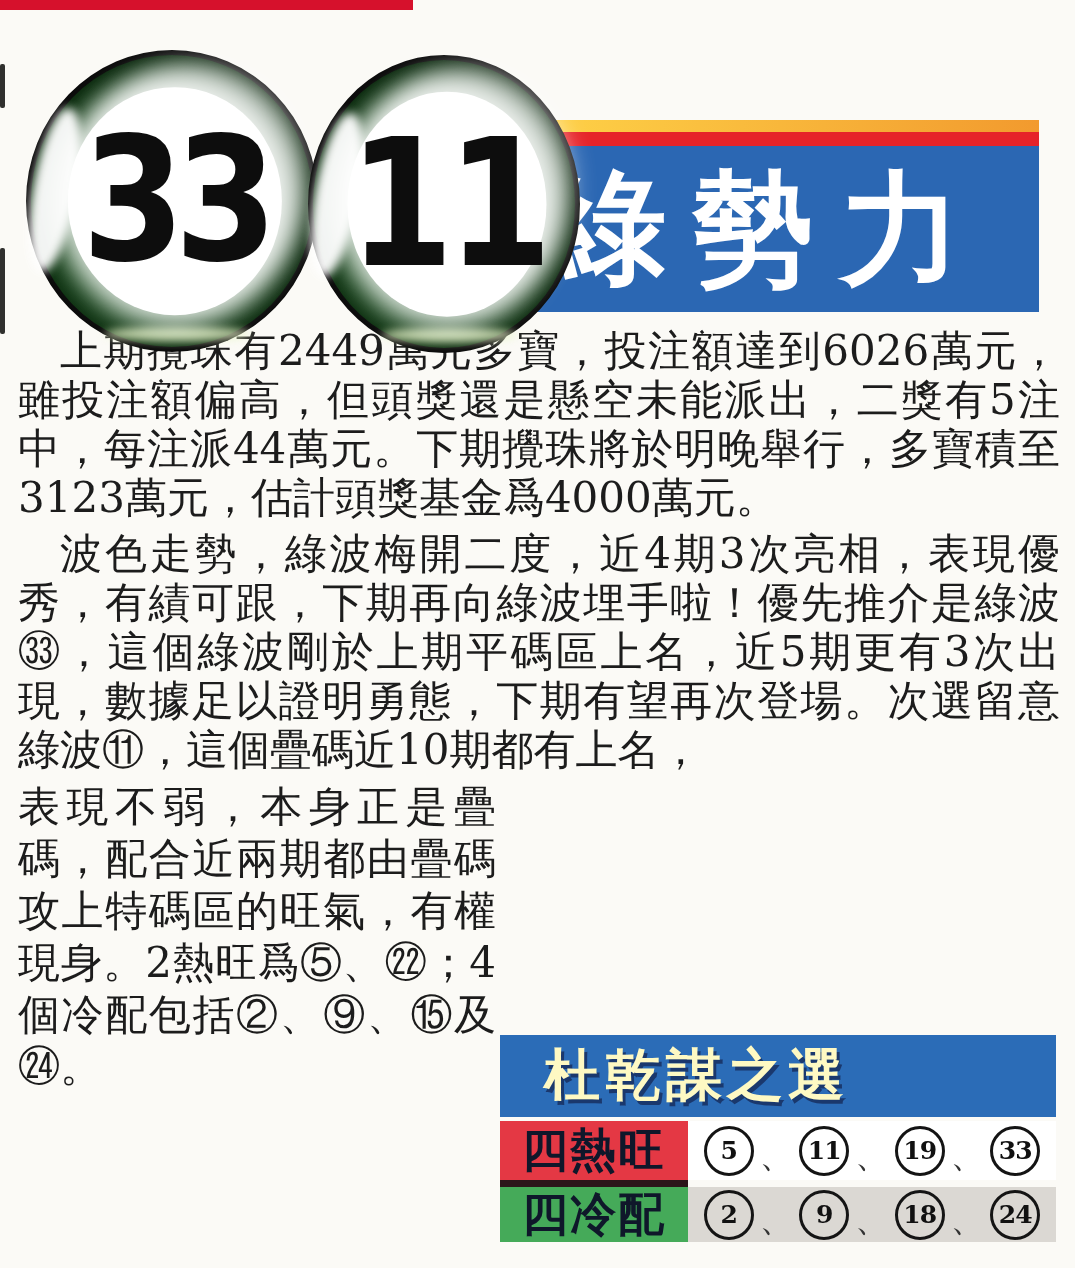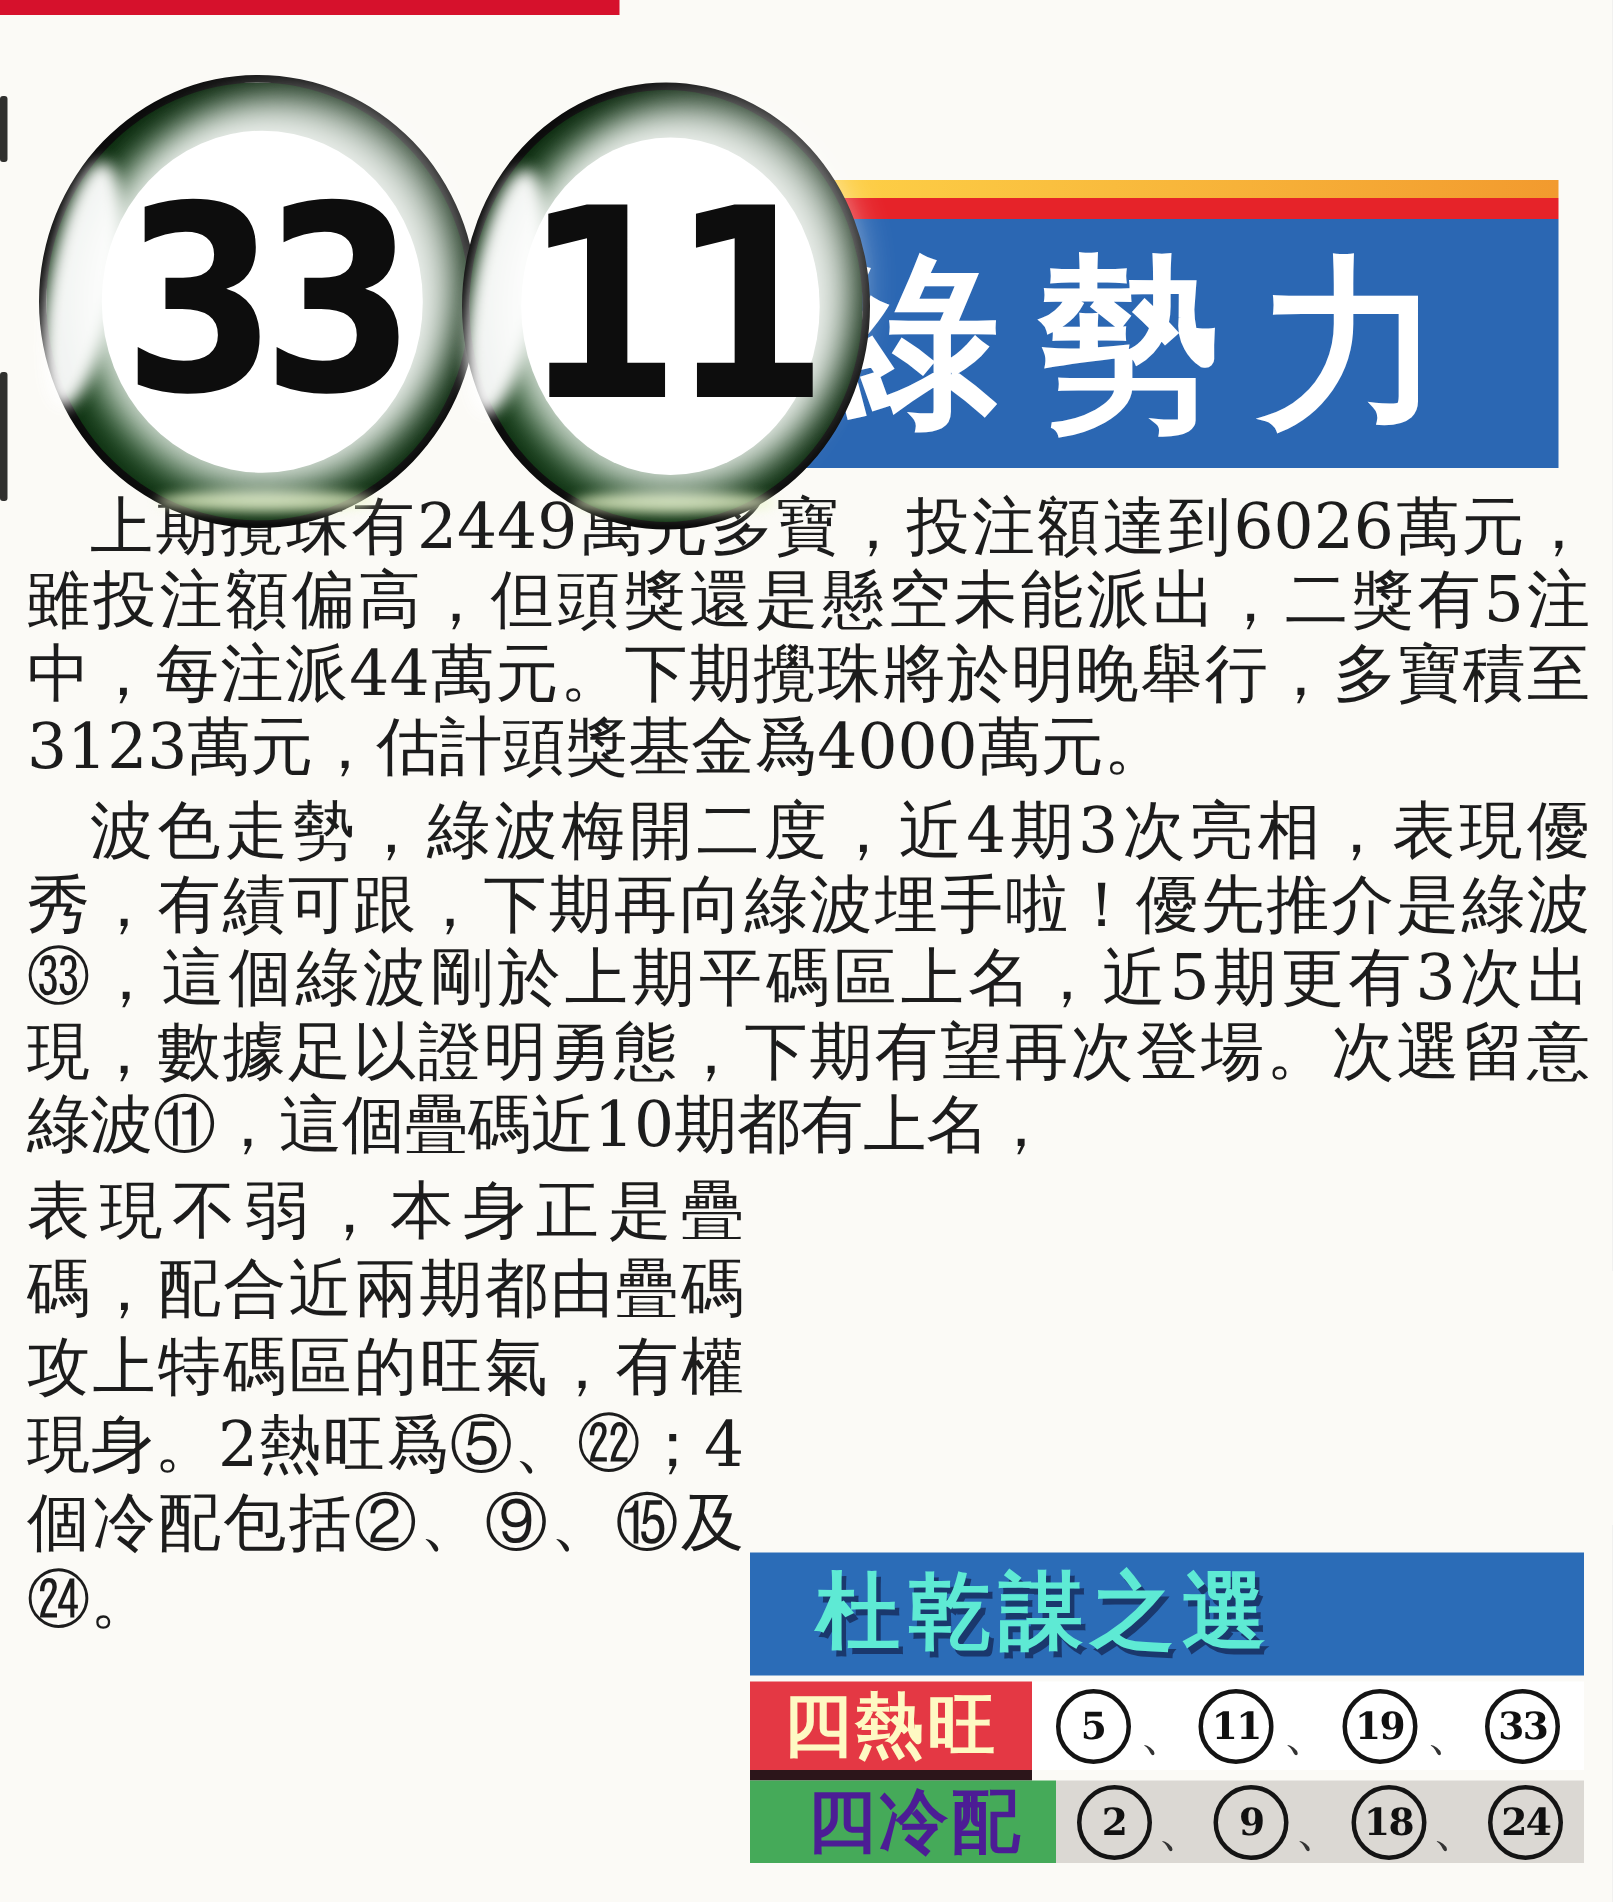--- a/index.html
+++ b/index.html
@@ -126,35 +126,35 @@
   </div>
 
   <div class="flow">
 
     <p class="para">上期攪珠有2449萬元多寶，投注額達到6026萬元，雖投注額偏高，但頭獎還是懸空未能派出，二獎有5注中，每注派44萬元。下期攪珠將於明晚舉行，多寶積至3123萬元，估計頭獎基金爲4000萬元。</p>
     <p class="para">波色走勢，綠波梅開二度，近4期3次亮相，表現優秀，有績可跟，下期再向綠波埋手啦！優先推介是綠波㉝，這個綠波剛於上期平碼區上名，近5期更有3次出現，數據足以證明勇態，下期有望再次登場。次選留意綠波⑪，這個疊碼近10期都有上名，</p>
     <p class="para-narrow"><span>表現不弱，本身正是疊碼，配合近兩期都由疊碼攻上特碼區的旺氣，有權現身。2熱旺爲⑤、㉒；4個冷配包括②、⑨、⑮及㉔。</span></p>
   </div>
 
   <div class="sel-table">
-    <div class="tbl-header" style="background: rgb(43, 108, 183); color: #5eead4; padding-left: 44px;">杜乾謀之選</div>
+    <div class="tbl-header" style="background: rgb(43, 108, 183); color: #fef9c3; padding-left: 44px;">杜乾謀之選</div>
     <div class="tbl-row row1">
-      <div class="tbl-label" style="background: rgb(228, 56, 68); color: #fef9c3;">四熱旺</div>
+      <div class="tbl-label" style="background: rgb(228, 56, 68); color: #0f172a;">四熱旺</div>
       <div class="tbl-value" style="background: rgb(255, 255, 255);">
           <span class="circled-num">5</span>
           <span class="sep">、</span>
           <span class="circled-num">11</span>
           <span class="sep">、</span>
           <span class="circled-num">19</span>
           <span class="sep">、</span>
           <span class="circled-num">33</span>
         </div>
     </div>
     <div class="tbl-row row2">
-      <div class="tbl-label" style="background: rgb(69, 170, 89); color: #4c1d95; padding-left: 16px;">四冷配</div>
+      <div class="tbl-label" style="background: rgb(69, 170, 89); color: #0f172a;">四冷配</div>
       <div class="tbl-value" style="background: rgb(219, 216, 211);">
           <span class="circled-num">2</span>
           <span class="sep">、</span>
           <span class="circled-num">9</span>
           <span class="sep">、</span>
           <span class="circled-num">18</span>
           <span class="sep">、</span>
           <span class="circled-num">24</span>
         </div>
     </div>

